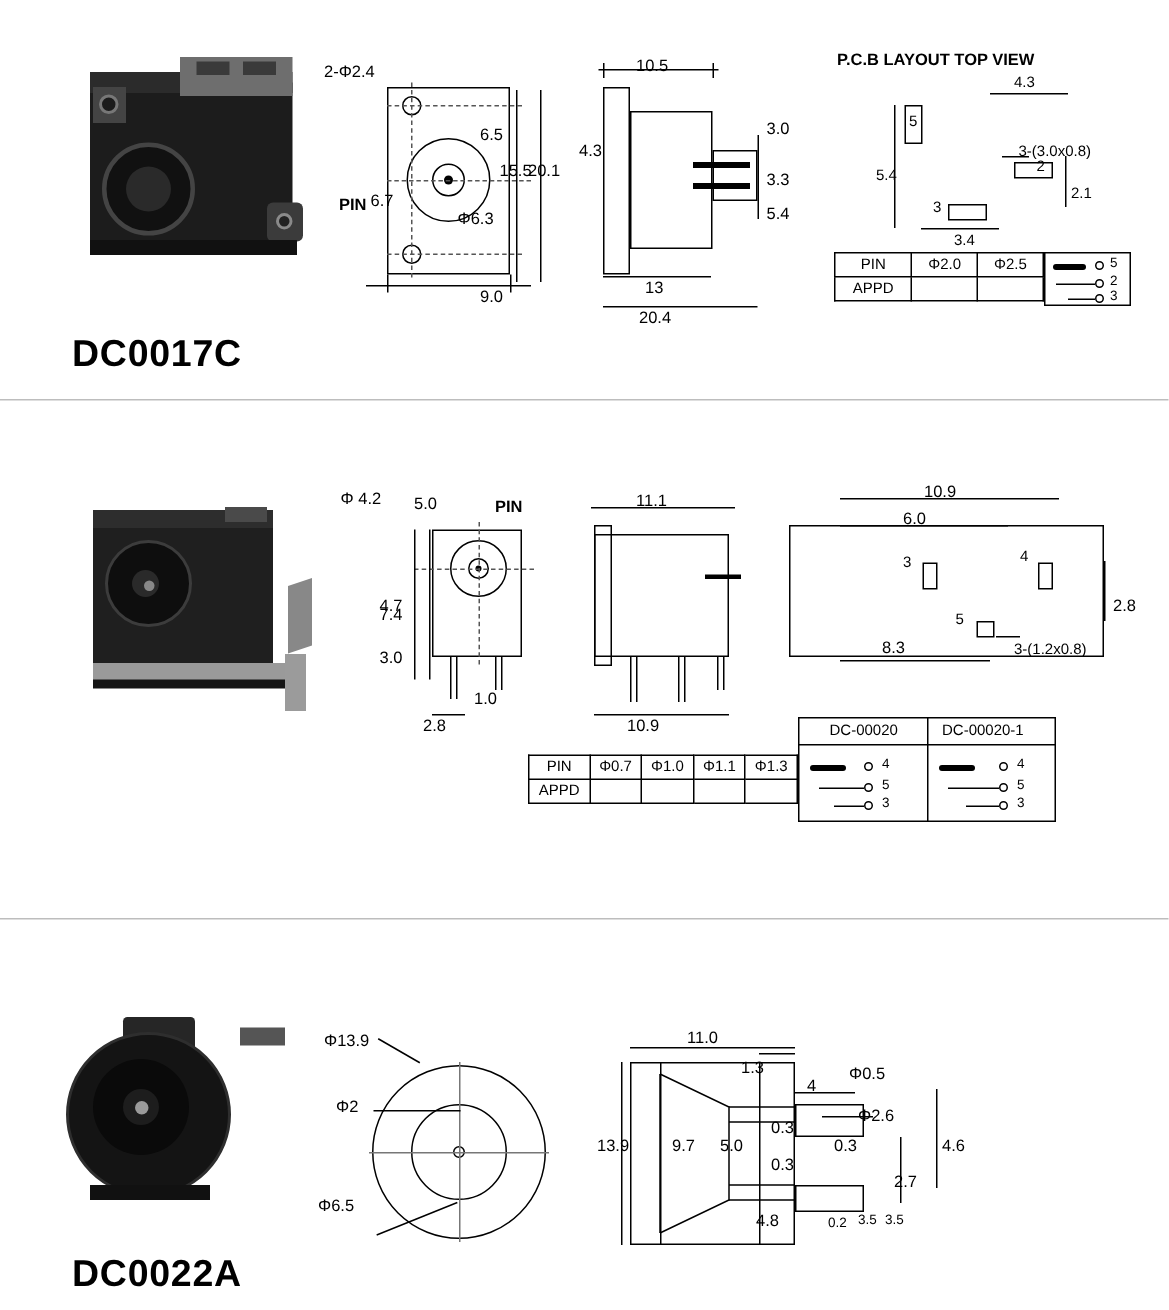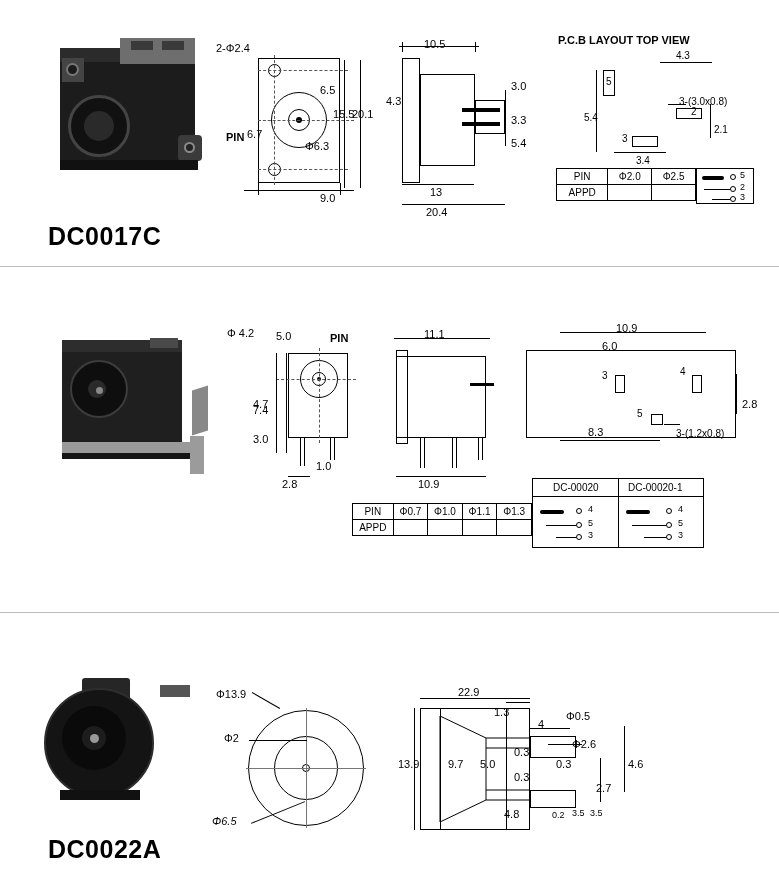--- a/index.html
+++ b/index.html
@@ -279,21 +279,21 @@
   <div class="part-label" style="left:48px;top:195px;">DC0022A</div>
 
   <div>
     <div class="circle" style="left:248px;top:70px;width:116px;height:116px;border:1px solid #000;"></div>
     <div class="circle" style="left:274px;top:96px;width:64px;height:64px;border:1px solid #000;"></div>
     <div class="circle" style="left:302px;top:124px;width:8px;height:8px;border:1px solid #000;"></div>
     <div class="ln lnh" style="left:246px;top:128px;width:120px;background:#777;"></div>
     <div class="ln lnv" style="left:306px;top:68px;height:120px;background:#777;"></div>
     <span class="dim" style="left:216px;top:48px;">Φ13.9</span>
     <span class="dim" style="left:224px;top:92px;">Φ2</span>
-    <span class="dim" style="left:212px;top:175px;font-style:italic;">Φ6.5</span>
+    <span class="dim" style="left:212px;top:158px;">Φ6.5</span>
     <div class="ln lnh" style="left:250px;top:60px;width:32px;transform:rotate(30deg);"></div>
     <div class="ln lnh" style="left:249px;top:100px;width:58px;"></div>
     <div class="ln lnh" style="left:249px;top:172px;width:58px;transform:rotate(-22deg);"></div>
   </div>
 
   <div>
     <div class="box" style="left:420px;top:68px;width:110px;height:122px;"></div>
     <div class="ln lnv" style="left:440px;top:68px;height:122px;"></div>
     <div class="ln lnv" style="left:506px;top:68px;height:122px;"></div>
     <div class="box" style="left:530px;top:96px;width:46px;height:22px;"></div>
@@ -301,21 +301,21 @@
 
     <svg width="120" height="130" style="left:420px;top:68px;">
       <polyline points="20,8 66,30 66,92 20,114" fill="none" stroke="#000" stroke-width="1"></polyline>
       <polyline points="20,8 20,114" fill="none" stroke="#000" stroke-width="1"></polyline>
       <line x1="66" y1="30" x2="110" y2="30" stroke="#000" stroke-width="1"></line>
       <line x1="66" y1="40" x2="110" y2="40" stroke="#000" stroke-width="1"></line>
       <line x1="66" y1="82" x2="110" y2="82" stroke="#000" stroke-width="1"></line>
       <line x1="66" y1="92" x2="110" y2="92" stroke="#000" stroke-width="1"></line>
     </svg>
 
-    <span class="dim" style="left:458px;top:46px;">22.9</span>
+    <span class="dim" style="left:458px;top:46px;">11.0</span>
     <span class="dim" style="left:494px;top:66px;">1.3</span>
     <span class="dim" style="left:538px;top:78px;">4</span>
     <span class="dim" style="left:566px;top:70px;">Φ0.5</span>
     <span class="dim" style="left:514px;top:106px;">0.3</span>
     <span class="dim" style="left:514px;top:131px;">0.3</span>
     <span class="dim" style="left:556px;top:118px;">0.3</span>
     <span class="dim" style="left:572px;top:98px;">Φ2.6</span>
     <span class="dim" style="left:628px;top:118px;">4.6</span>
     <span class="dim" style="left:398px;top:118px;">13.9</span>
     <span class="dim" style="left:448px;top:118px;">9.7</span>

